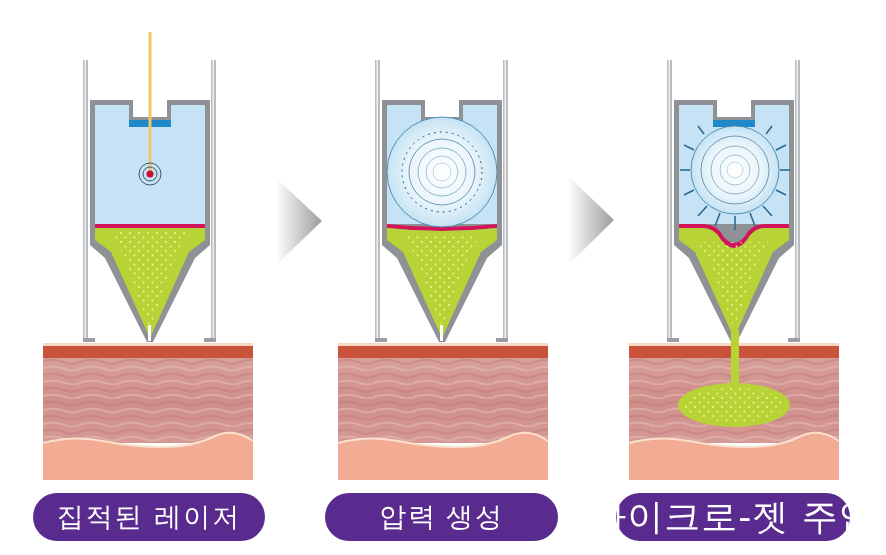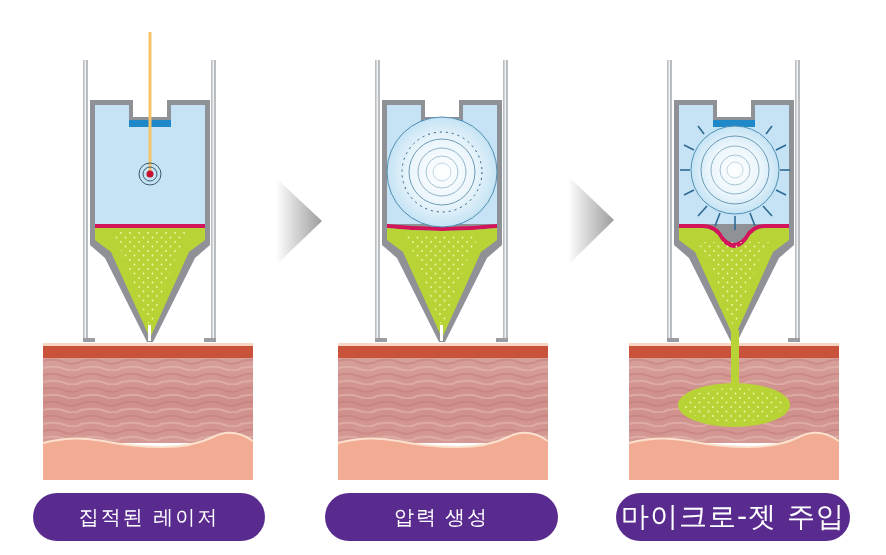--- a/index.html
+++ b/index.html
@@ -1,25 +1,25 @@
 <!DOCTYPE html>
 <html><head>
 <meta charset="utf-8">
 <style>
   html, body { margin:0; padding:0; background:#ffffff; }
   body { width:886px; height:555px; position:relative; overflow:hidden;
          font-family:"DejaVu Sans", sans-serif; }
   #scene { position:absolute; left:0; top:0; }
   .pill { position:absolute; top:493px; height:48px; border-radius:24px;
           background:#5a2b8e; color:#ffffff; display:flex; align-items:center;
-          justify-content:center; font-size:20px; letter-spacing:2px;
+          justify-content:center; font-size:27px; letter-spacing:2px;
           box-sizing:border-box; white-space:nowrap; }
   #pill-1 { left:33px;  width:232px; }
   #pill-2 { left:325px; width:233px;font-family:Liberation Serif, serif; }
-  #pill-3 { left:616px; width:234px; font-size:28px; letter-spacing:1px; }
+  #pill-3 { left:616px; width:234px; font-size:36px; letter-spacing:1px; }
 </style>
 </head>
 <body>
 
 <svg id="scene" width="886" height="555" viewBox="0 0 886 555" xmlns="http://www.w3.org/2000/svg">
   <defs>
     <linearGradient id="arrowGrad" x1="0" y1="0" x2="1" y2="0">
       <stop offset="0" stop-color="#ffffff"></stop>
       <stop offset="1" stop-color="#9c9c9c"></stop>
     </linearGradient>

